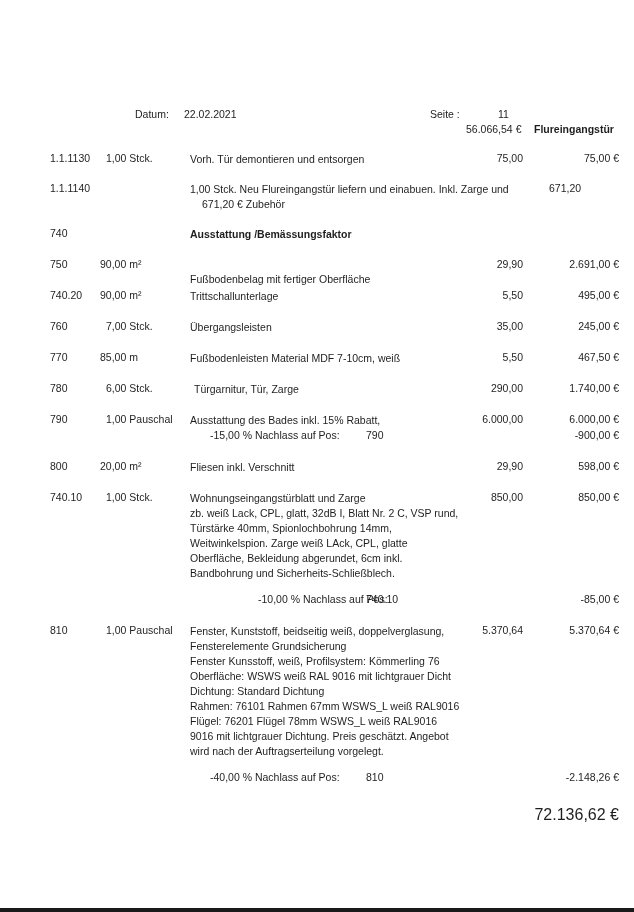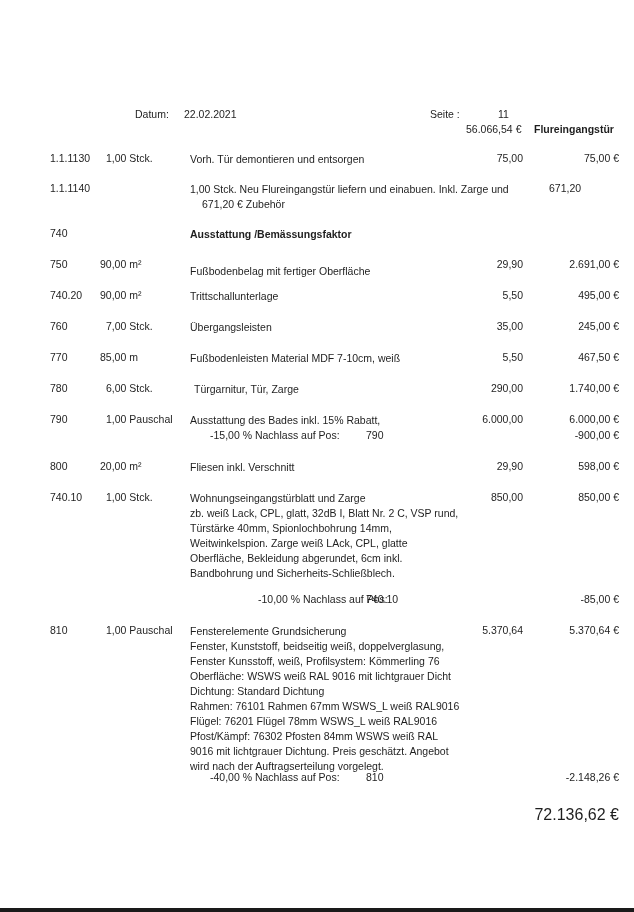--- a/index.html
+++ b/index.html
@@ -41,21 +41,21 @@
   </div>
 
   <div>
     <div class="abs" style="left:50px; top:227px;">740</div>
     <div class="desc bold" style="top:227px;">Ausstattung /Bemässungsfaktor</div>
   </div>
 
   <div>
     <div class="abs" style="left:50px; top:258px;">750</div>
     <div class="abs" style="left:100px; top:258px;">90,00 m²</div>
-    <div class="desc" style="top:264px;text-align:right;">Fußbodenbelag mit fertiger Oberfläche</div>
+    <div class="desc" style="top:272px;text-align:right;">Fußbodenbelag mit fertiger Oberfläche</div>
     <div class="abs r" style="left:440px; width:83px; top:258px;">29,90</div>
     <div class="abs r" style="left:520px; width:99px; top:258px;">2.691,00 €</div>
   </div>
 
   <div>
     <div class="abs" style="left:50px; top:289px;">740.20</div>
     <div class="abs" style="left:100px; top:289px;">90,00 m²</div>
     <div class="desc" style="top:289px;">Trittschallunterlage</div>
     <div class="abs r" style="left:440px; width:83px; top:289px;">5,50</div>
     <div class="abs r" style="left:520px; width:99px; top:289px;">495,00 €</div>
@@ -119,28 +119,27 @@
     <div class="abs r" style="left:520px; width:99px; top:491px;">850,00 €</div>
     <div class="abs" style="left:210px; top:593px;margin-left:48px;">-10,00 % Nachlass auf Pos:</div>
     <div class="abs" style="left:366px; top:593px;">740.10</div>
     <div class="abs r" style="left:520px; width:99px; top:593px;">-85,00 €</div>
   </div>
 
   <div>
     <div class="abs" style="left:50px; top:624px;">810</div>
     <div class="abs" style="left:106px; top:624px;">1,00 Pauschal</div>
     <div class="desc" style="top:624px;">
+      <div>Fenster, Kunststoff, beidseitig  weiß, doppelverglasung,</div>
       <div>Fensterelemente Grundsicherung</div>
-      <div>Fenster, Kunststoff, beidseitig  weiß, doppelverglasung,</div>
       <div>Fenster Kunsstoff, weiß, Profilsystem: Kömmerling 76</div>
       <div>Oberfläche: WSWS weiß RAL 9016 mit lichtgrauer Dicht</div>
       <div>Dichtung: Standard Dichtung</div>
       <div>Rahmen: 76101 Rahmen 67mm WSWS_L weiß RAL9016</div>
       <div>Flügel: 76201 Flügel 78mm WSWS_L weiß RAL9016</div>
-      <div>Pfost/Kämpf: 76302 Pfosten 84mm WSWS weiß RAL</div>
       <div>9016 mit lichtgrauer Dichtung. Preis geschätzt. Angebot</div>
       <div>wird nach der Auftragserteilung vorgelegt.</div>
     </div>
     <div class="abs r" style="left:440px; width:83px; top:624px;">5.370,64</div>
     <div class="abs r" style="left:520px; width:99px; top:624px;">5.370,64 €</div>
     <div class="abs" style="left:210px; top:771px;">-40,00 % Nachlass auf Pos:</div>
     <div class="abs" style="left:366px; top:771px;">810</div>
     <div class="abs r" style="left:520px; width:99px; top:771px;">-2.148,26 €</div>
   </div>
 

